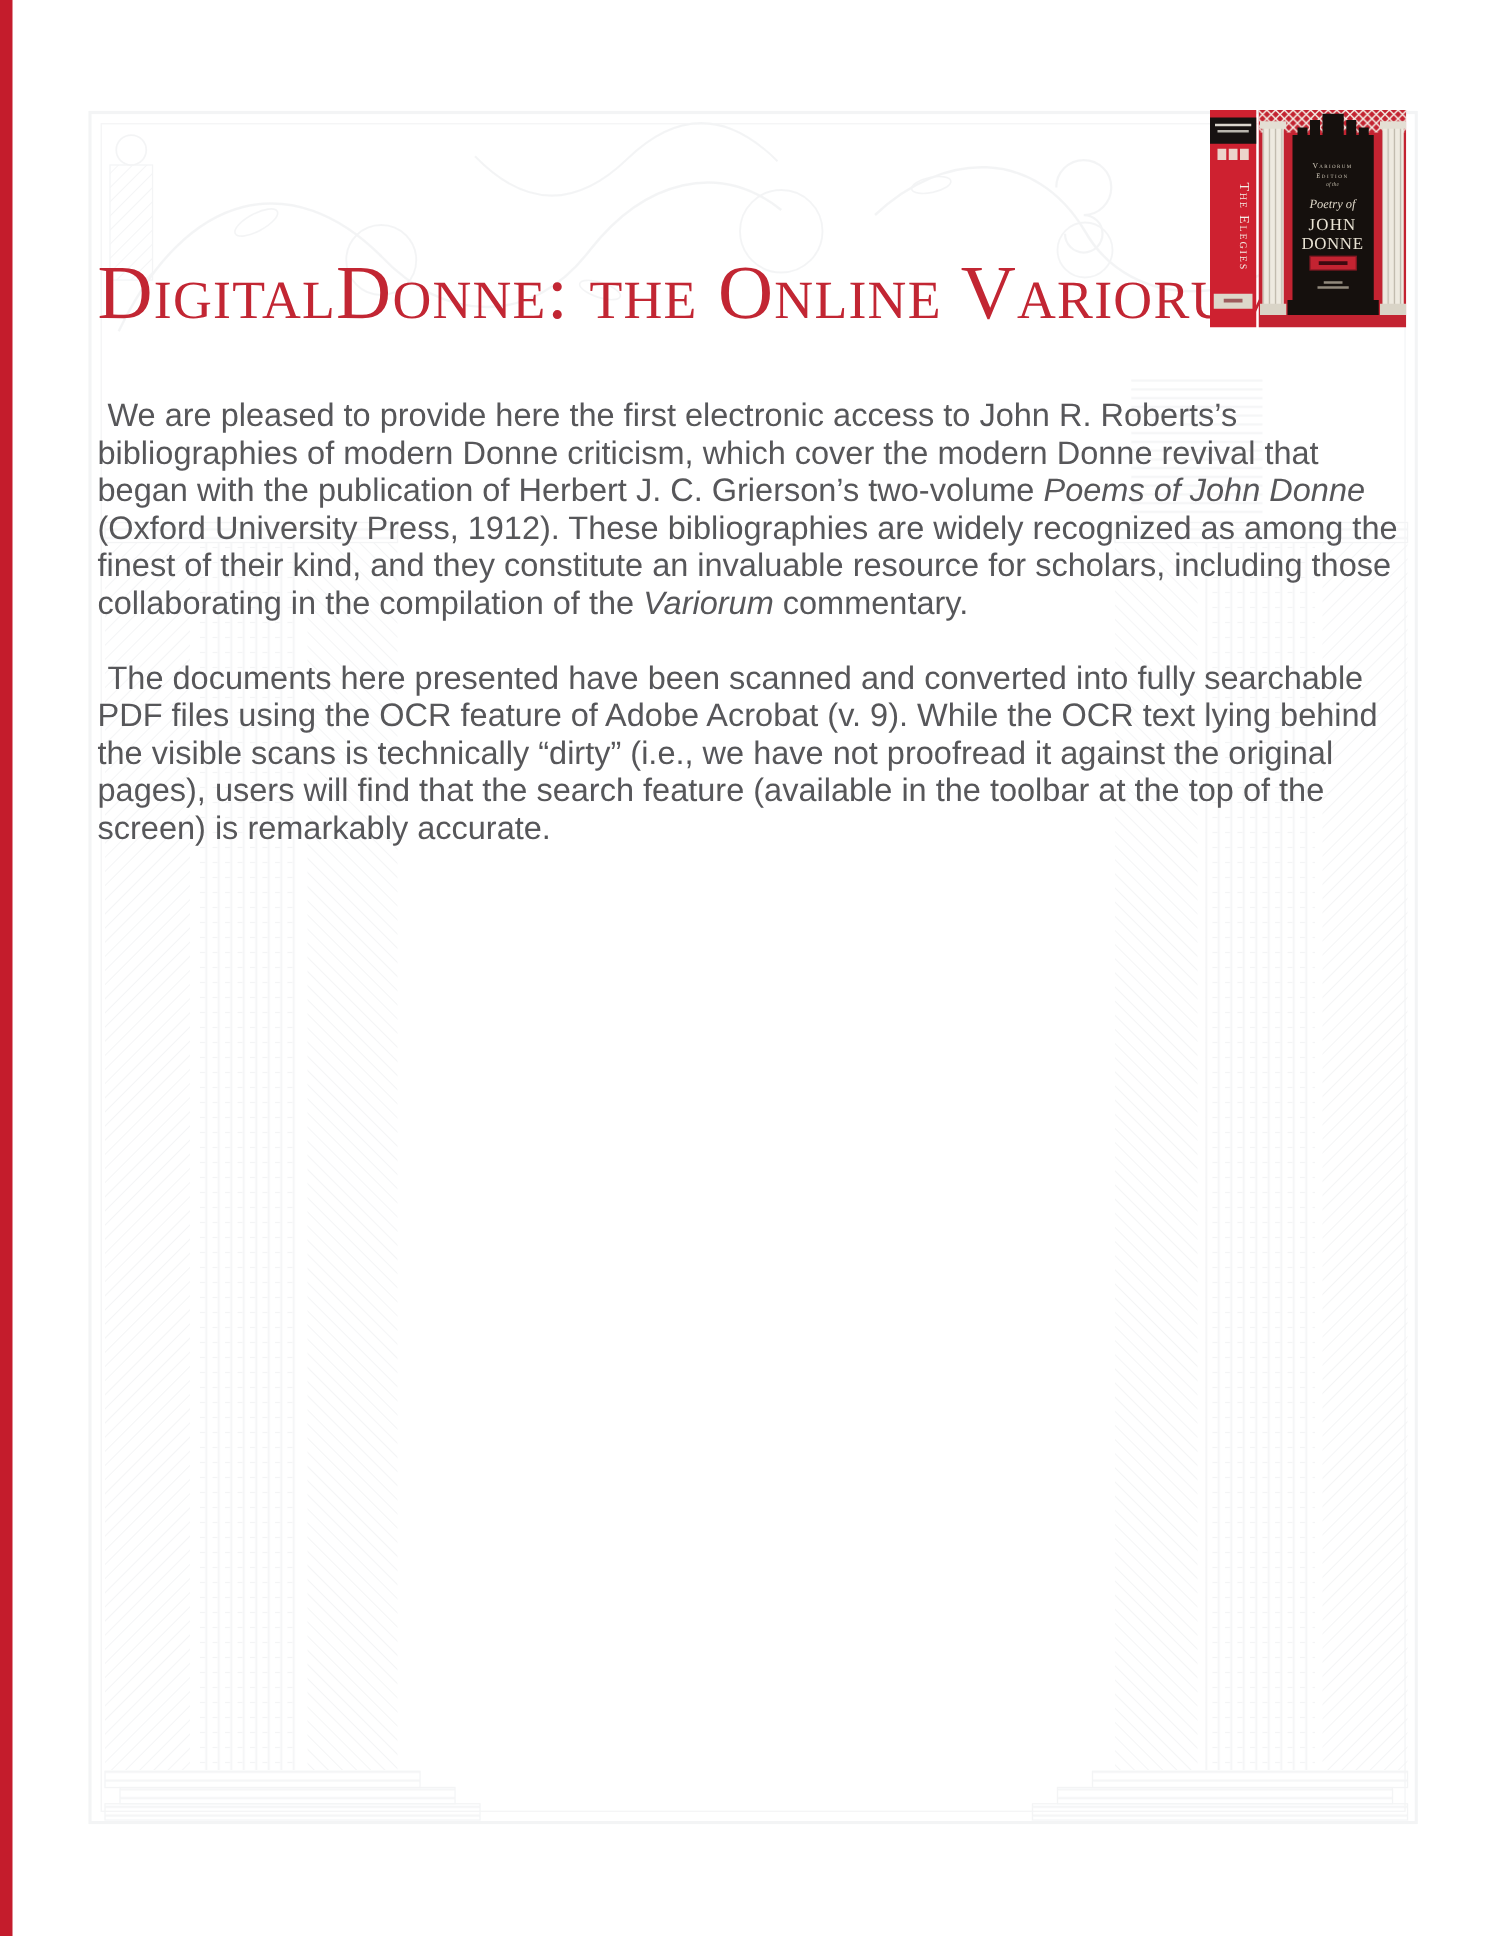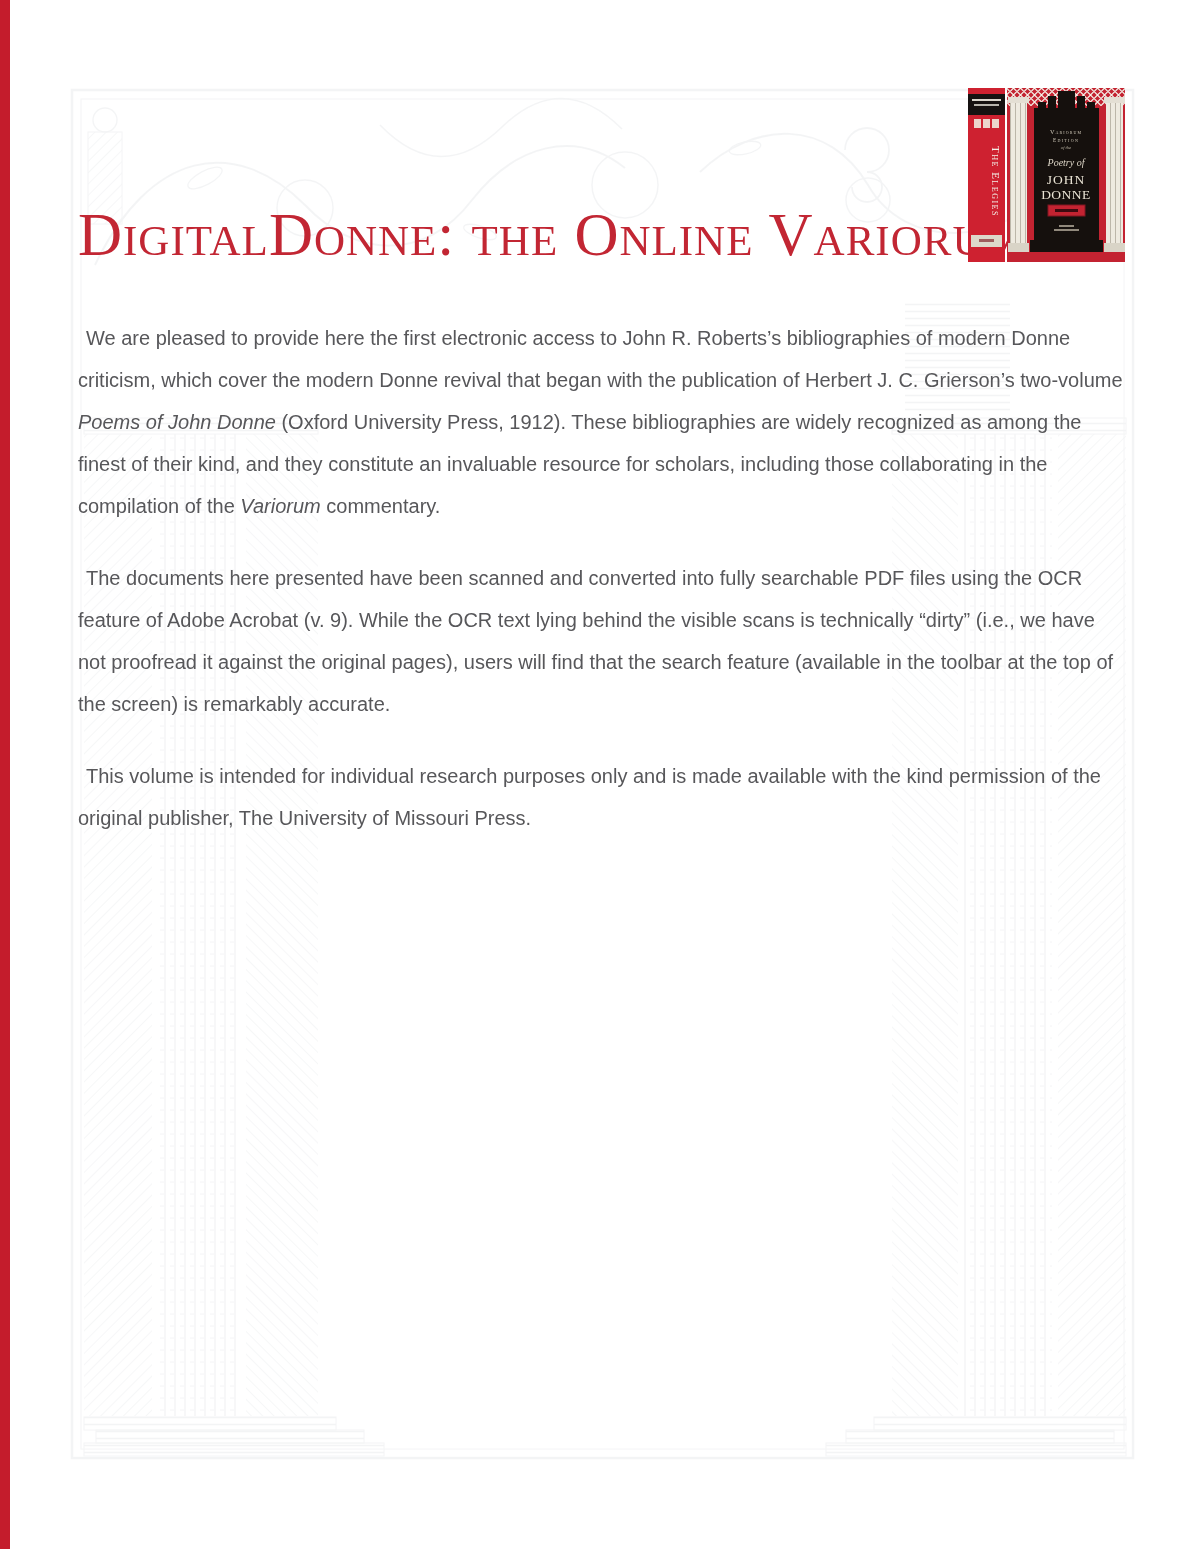--- a/index.html
+++ b/index.html
@@ -5,21 +5,21 @@
   html,body{margin:0;padding:0;background:#ffffff;}
   .page{position:relative;width:1200px;height:1549px;background:#ffffff;overflow:hidden;
         font-family:"Liberation Sans",sans-serif;}
   .left-bar{position:absolute;left:0;top:0;width:10px;height:1549px;background:#c41c2c;}
   .watermark{position:absolute;left:0;top:0;}
   .site-title{position:absolute;left:78px;top:204px;font-family:"Liberation Serif","DejaVu Serif",serif;
         font-variant:small-caps;font-size:61px;line-height:1;letter-spacing:1px;color:#c22633;
         white-space:nowrap;}
   .book{position:absolute;left:968px;top:88px;width:157px;height:174px;}
   .content{position:absolute;left:78px;top:317px;width:1046px;color:#57575a;
-        font-size:20px;line-height:42px;}
+        font-size:26px;line-height:30px;}
   .content p{margin:0 0 30px 0;text-indent:8px;hyphens:manual;}
   .content em{font-style:italic;}
   svg text{font-family:"Liberation Serif","DejaVu Serif",serif;}
 </style>
 </head>
 <body>
 
 <div class="page">
 
   <svg class="watermark" width="1200" height="1549" viewBox="0 0 1200 1549">
@@ -126,17 +126,16 @@
       <rect x="87" y="121" width="23" height="3" fill="#3d0a10"></rect>
       <rect x="91" y="137" width="15" height="2" fill="#b0a898" opacity="0.8"></rect>
       <rect x="86" y="141" width="25" height="2" fill="#b0a898" opacity="0.8"></rect>
     </g>
   </svg>
 
   <div class="content">
     <div>
         <p><span>We are pleased to provide here the first electronic access to John R. Roberts’s bibliographies of modern Donne criticism, which cover the modern Donne revival that began with the publication of Herbert J. C. Grierson’s two-volume </span><em>Poems of John Donne</em><span> (Oxford University Press, 1912). These bibliographies are widely recognized as among the finest of their kind, and they constitute an invalu­able resource for scholars, including those collaborating in the compilation of the </span><em>Variorum</em><span> commen­tary.</span></p>
         <p><span>The documents here presented have been scanned and converted into fully searchable PDF files using the OCR feature of Adobe Acrobat (v. 9). While the OCR text lying behind the visible scans is technically “dirty” (i.e., we have not proofread it against the original pages), users will find that the search feature (available in the toolbar at the top of the screen) is remarkably accurate.</span></p>
-        <p><span>This volume is intended for individual research purposes only and is made available with the kind permission of the original publisher, The University of Missouri Press.</span></p>
       </div>
   </div>
 
 </div>
 
 </body></html>

